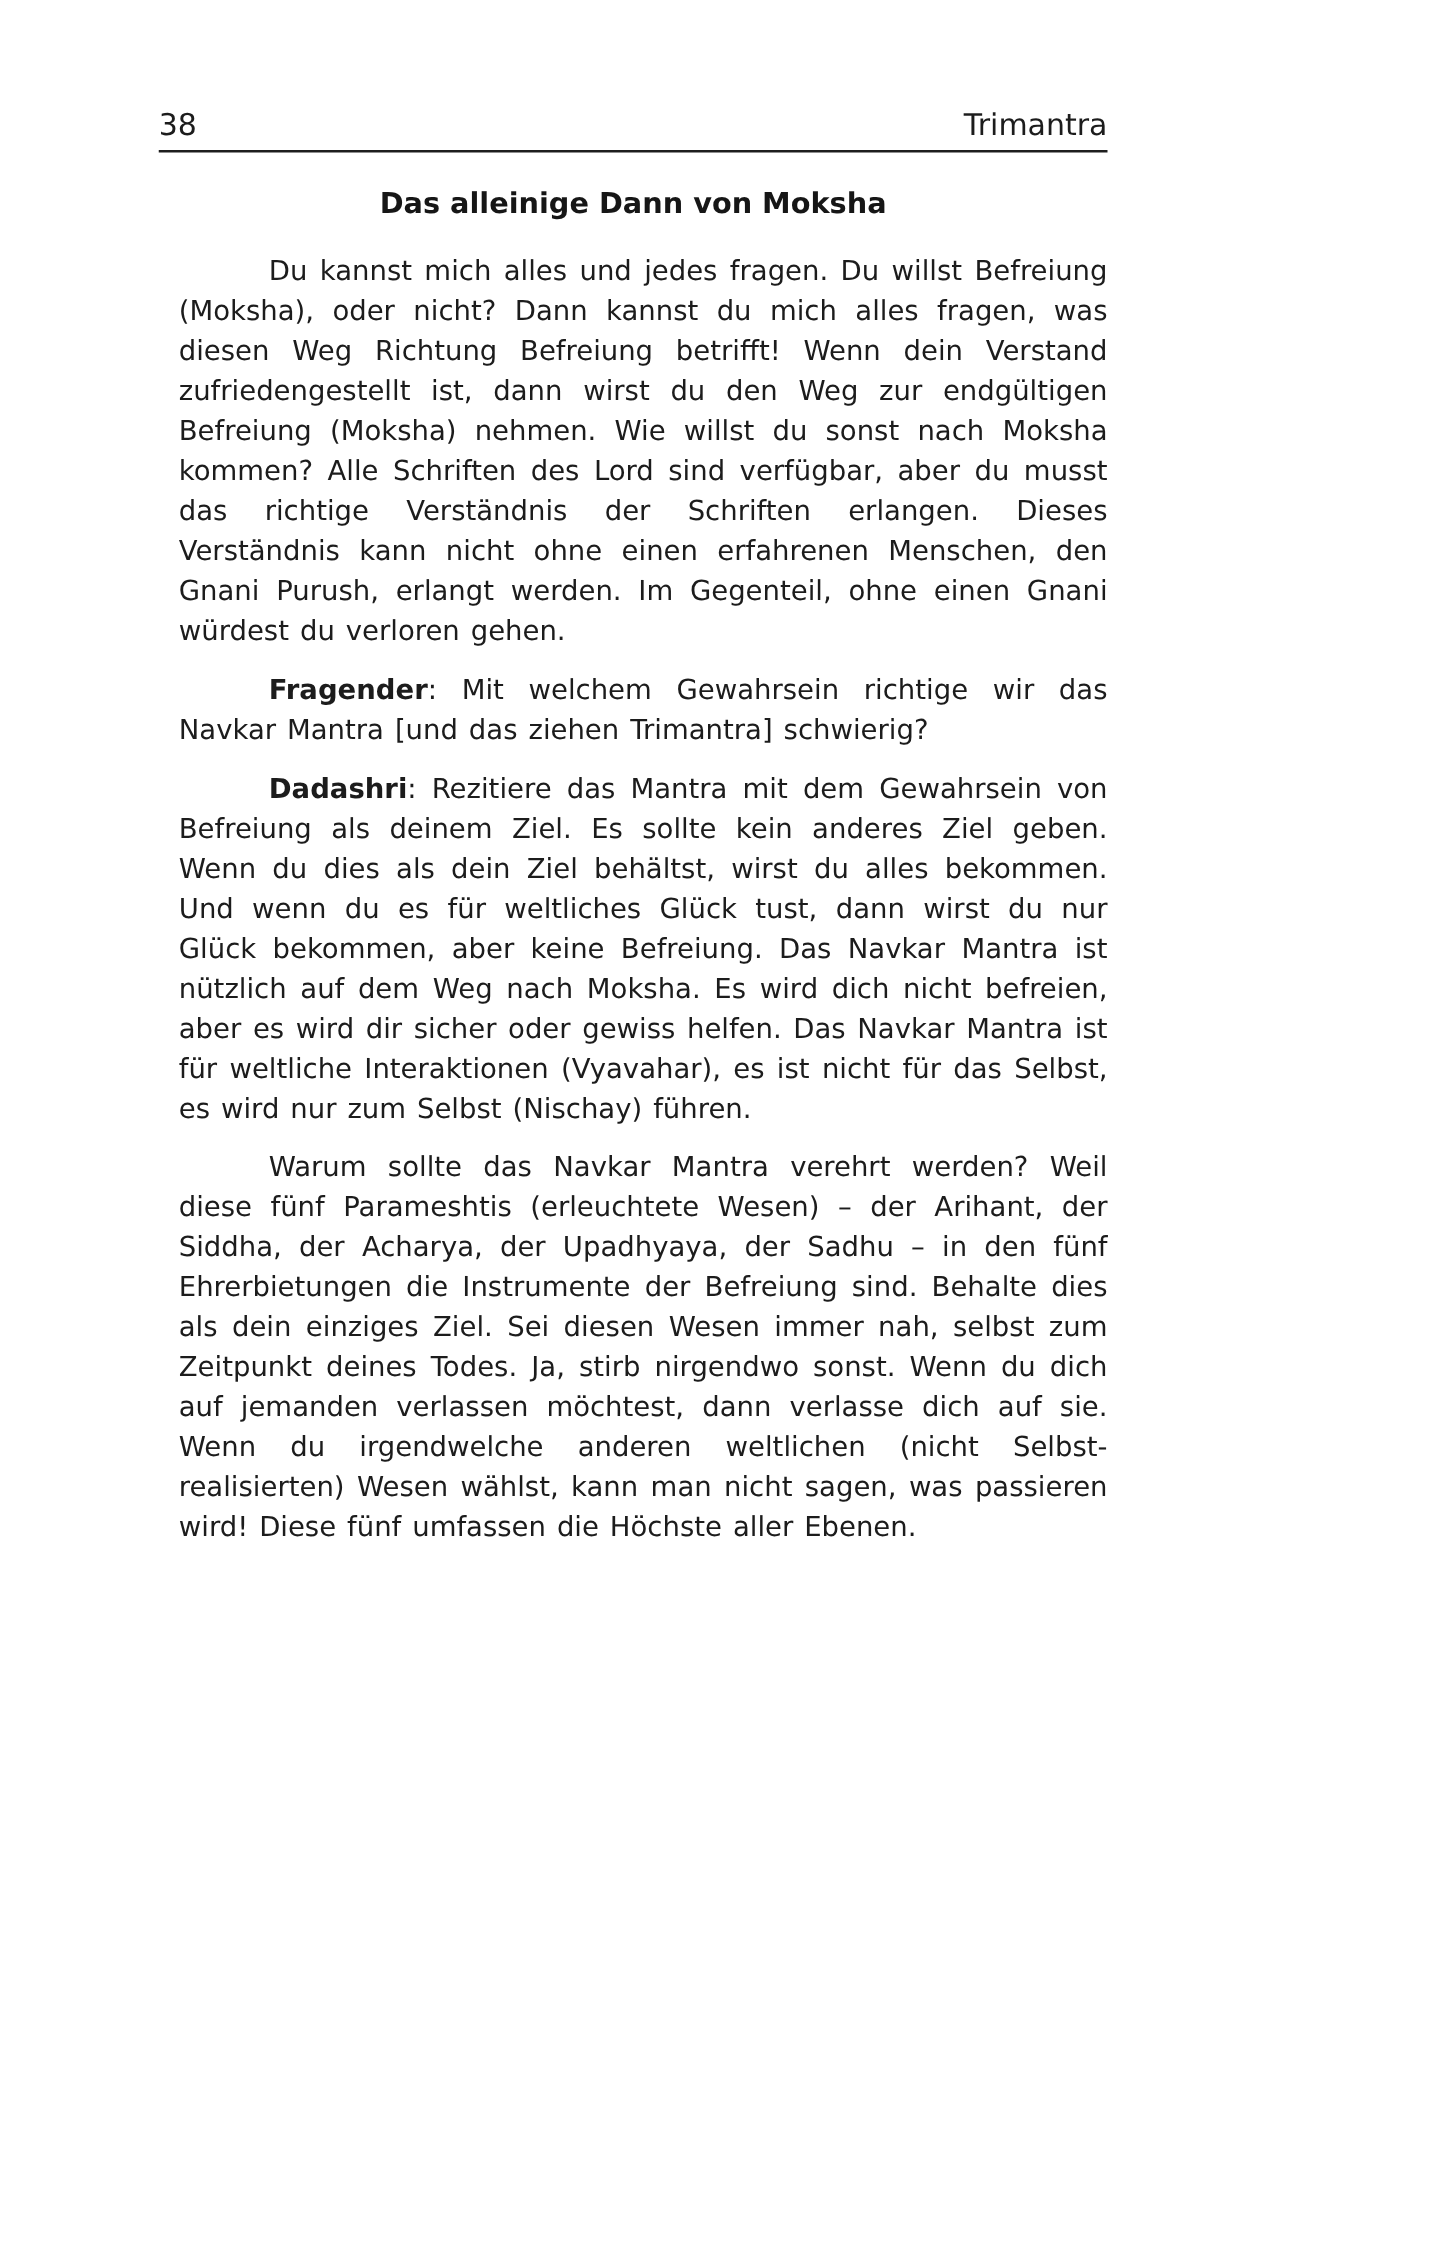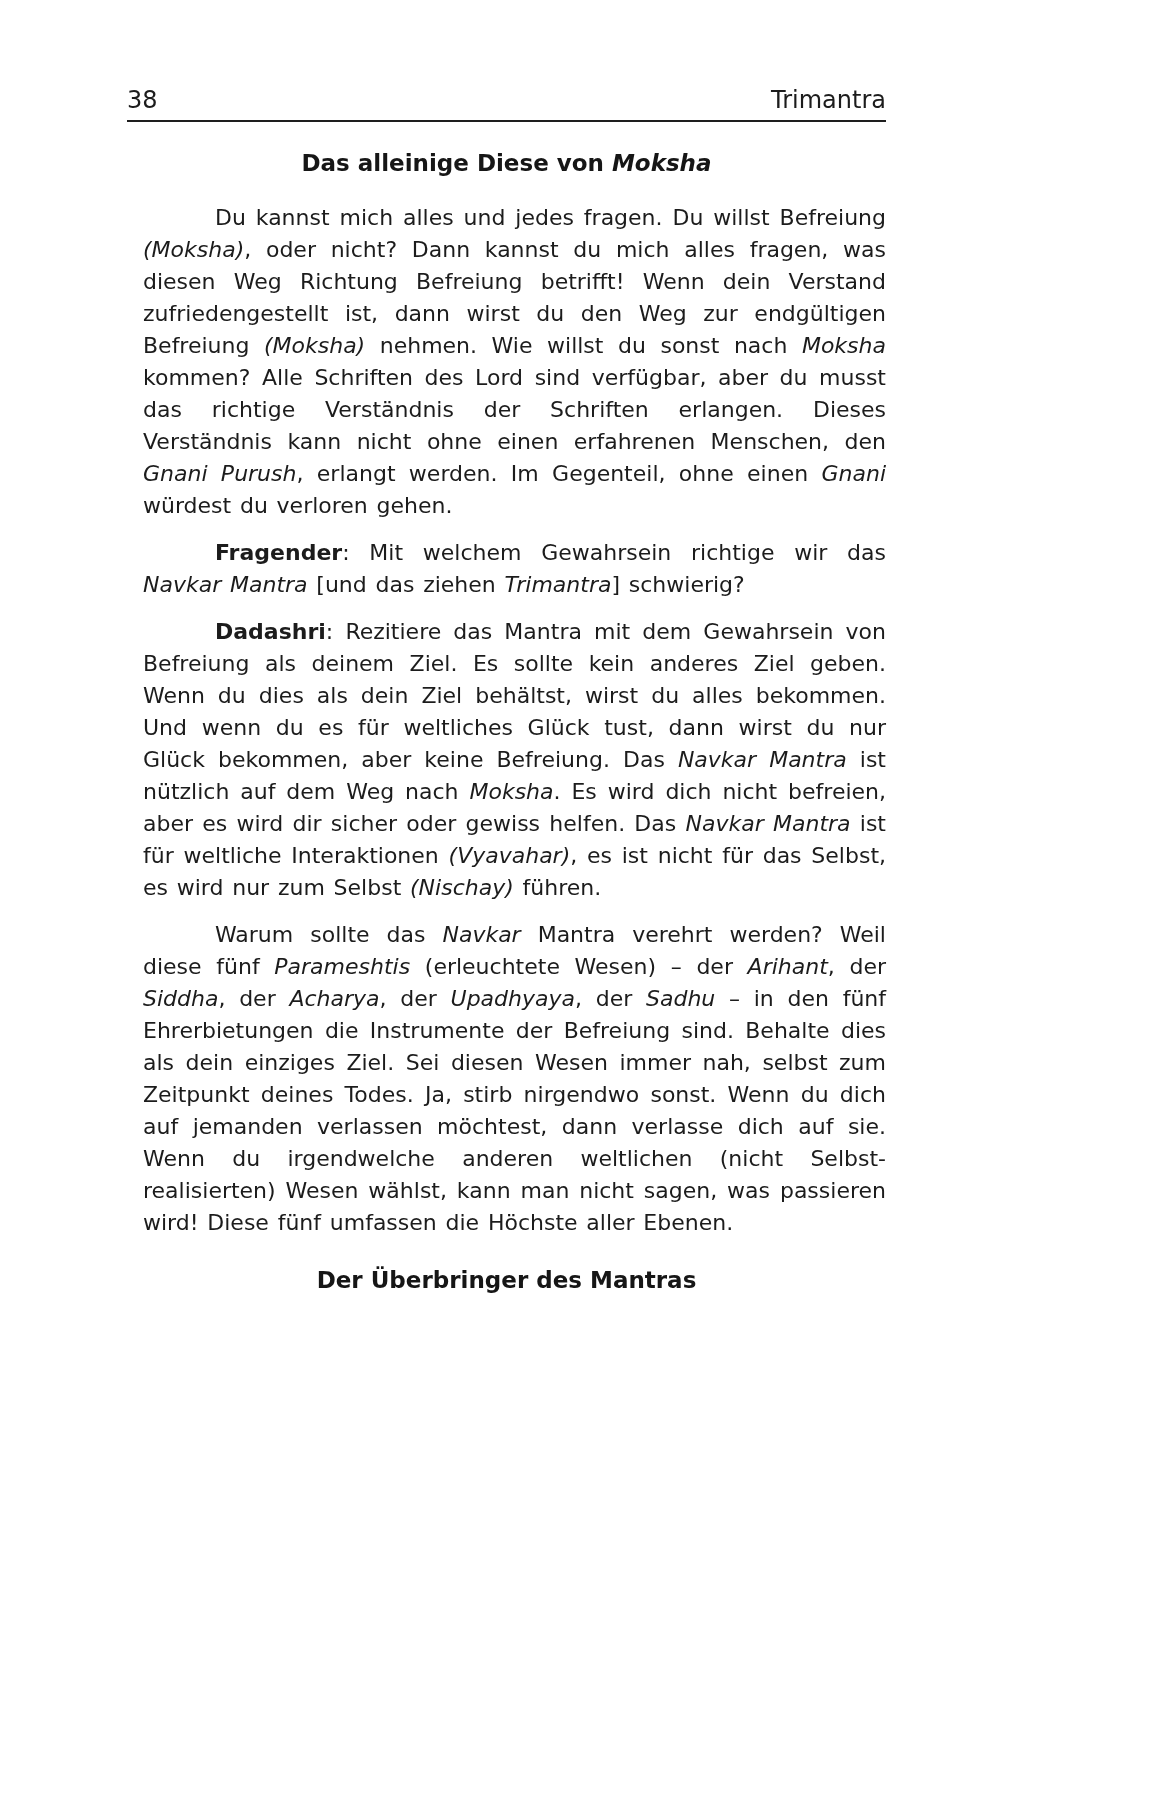--- a/index.html
+++ b/index.html
@@ -47,32 +47,31 @@
   .para {
     font-size: 22px;
     line-height: 32px;
     text-align: justify;
     text-indent: 72px;
     margin: 0 0 15px 16px;
     color: #1c1c1c;
     word-spacing: 0.08em;
   }
   .b { font-weight: bold; }
-  .i { font-style: italic; }
+  .i { }
 </style>
 </head>
 <body>
 
 <div class="page">
   <header class="page-header">
     <span>38</span>
     <span>Trimantra</span>
   </header>
   <div class="header-rule"></div>
   <main class="page-body" id="content-root">
-      <h2 class="heading"><span class="b">Das alleinige Diese von </span><span class="b i">Moksha</span></h2>
+      <h2 class="heading"><span class="b">Das alleinige Dann von </span><span class="b i">Moksha</span></h2>
       <p class="para"><span>Du kannst mich alles und jedes fragen. Du willst Befreiung </span><span class="i">(Moksha)</span><span>, oder nicht? Dann kannst du mich alles fragen, was diesen Weg Richtung Befreiung betrifft! Wenn dein Verstand zufriedengestellt ist, dann wirst du den Weg zur endgültigen Befreiung </span><span class="i">(Moksha)</span><span> nehmen. Wie willst du sonst nach </span><span class="i">Moksha</span><span> kommen? Alle Schriften des Lord sind verfügbar, aber du musst das richtige Verständnis der Schriften erlangen. Dieses Verständnis kann nicht ohne einen erfahrenen Menschen, den </span><span class="i">Gnani Purush</span><span>, erlangt werden. Im Gegenteil, ohne einen </span><span class="i">Gnani</span><span> würdest du verloren gehen.</span></p>
       <p class="para"><span class="b">Fragender</span><span>: Mit welchem Gewahrsein richtige wir das </span><span class="i">Navkar Mantra</span><span> [und das ziehen </span><span class="i">Trimantra</span><span>] schwierig?</span></p>
       <p class="para"><span class="b">Dadashri</span><span>: Rezitiere das Mantra mit dem Gewahrsein von Befreiung als deinem Ziel. Es sollte kein anderes Ziel geben. Wenn du dies als dein Ziel behältst, wirst du alles bekommen. Und wenn du es für weltliches Glück tust, dann wirst du nur Glück bekommen, aber keine Befreiung. Das </span><span class="i">Navkar Mantra</span><span> ist nützlich auf dem Weg nach </span><span class="i">Moksha</span><span>. Es wird dich nicht befreien, aber es wird dir sicher oder gewiss helfen. Das </span><span class="i">Navkar Mantra</span><span> ist für weltliche Interaktionen </span><span class="i">(Vyavahar)</span><span>, es ist nicht für das Selbst, es wird nur zum Selbst </span><span class="i">(Nischay)</span><span> führen.</span></p>
       <p class="para"><span>Warum sollte das </span><span class="i">Navkar</span><span> Mantra verehrt werden? Weil diese fünf </span><span class="i">Parameshtis</span><span> (erleuchtete Wesen) – der </span><span class="i">Arihant</span><span>, der </span><span class="i">Siddha</span><span>, der </span><span class="i">Acharya</span><span>, der </span><span class="i">Upadhyaya</span><span>, der </span><span class="i">Sadhu</span><span> – in den fünf Ehrerbietungen die Instrumente der Befreiung sind. Behalte dies als dein einziges Ziel. Sei diesen Wesen immer nah, selbst zum Zeitpunkt deines Todes. Ja, stirb nirgendwo sonst. Wenn du dich auf jemanden verlassen möchtest, dann verlasse dich auf sie. Wenn du irgendwelche anderen weltlichen (nicht Selbst-realisierten) Wesen wählst, kann man nicht sagen, was passieren wird! Diese fünf umfassen die Höchste aller Ebenen.</span></p>
-      <h2 class="heading"><span class="b">Der Überbringer des Mantras</span></h2>
     </main>
 </div>
 
 </body></html>

